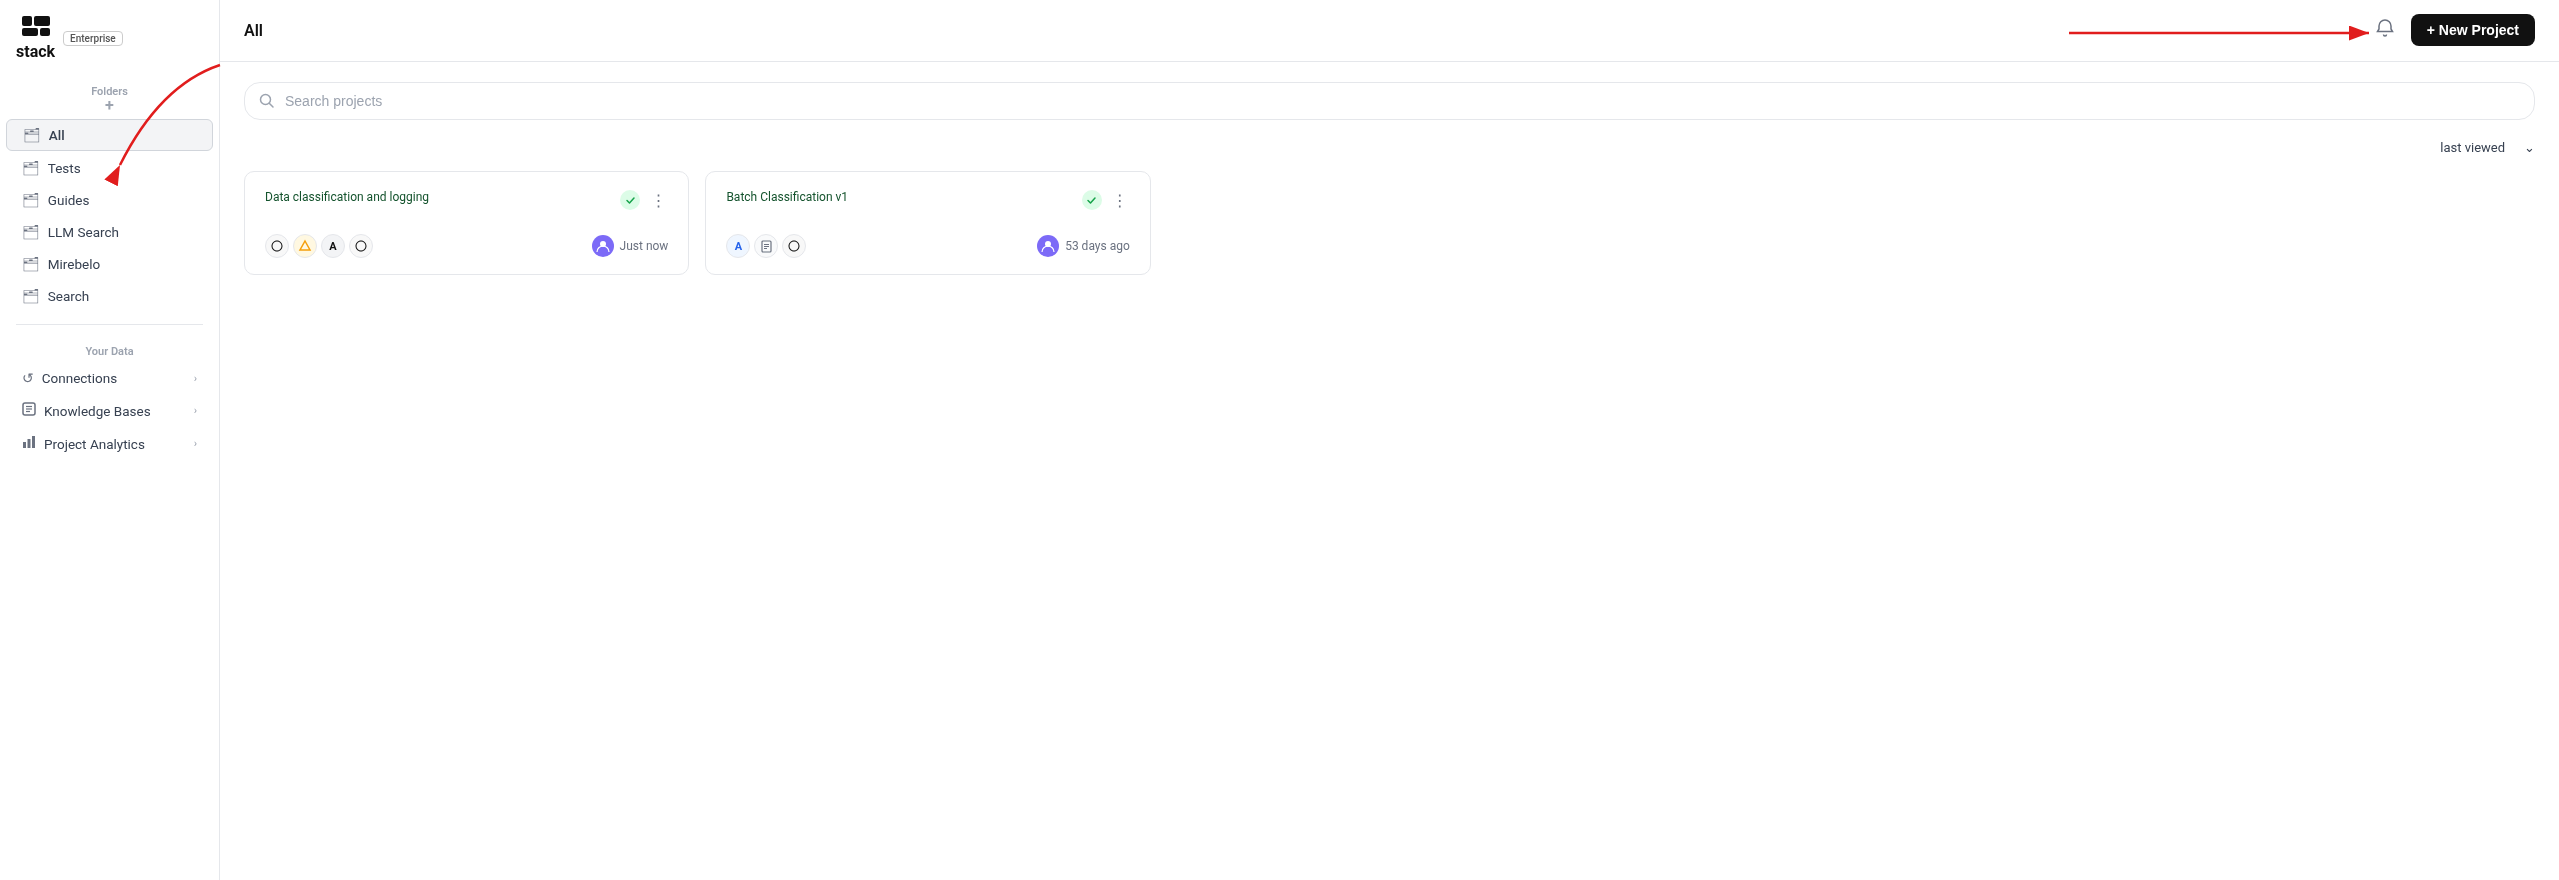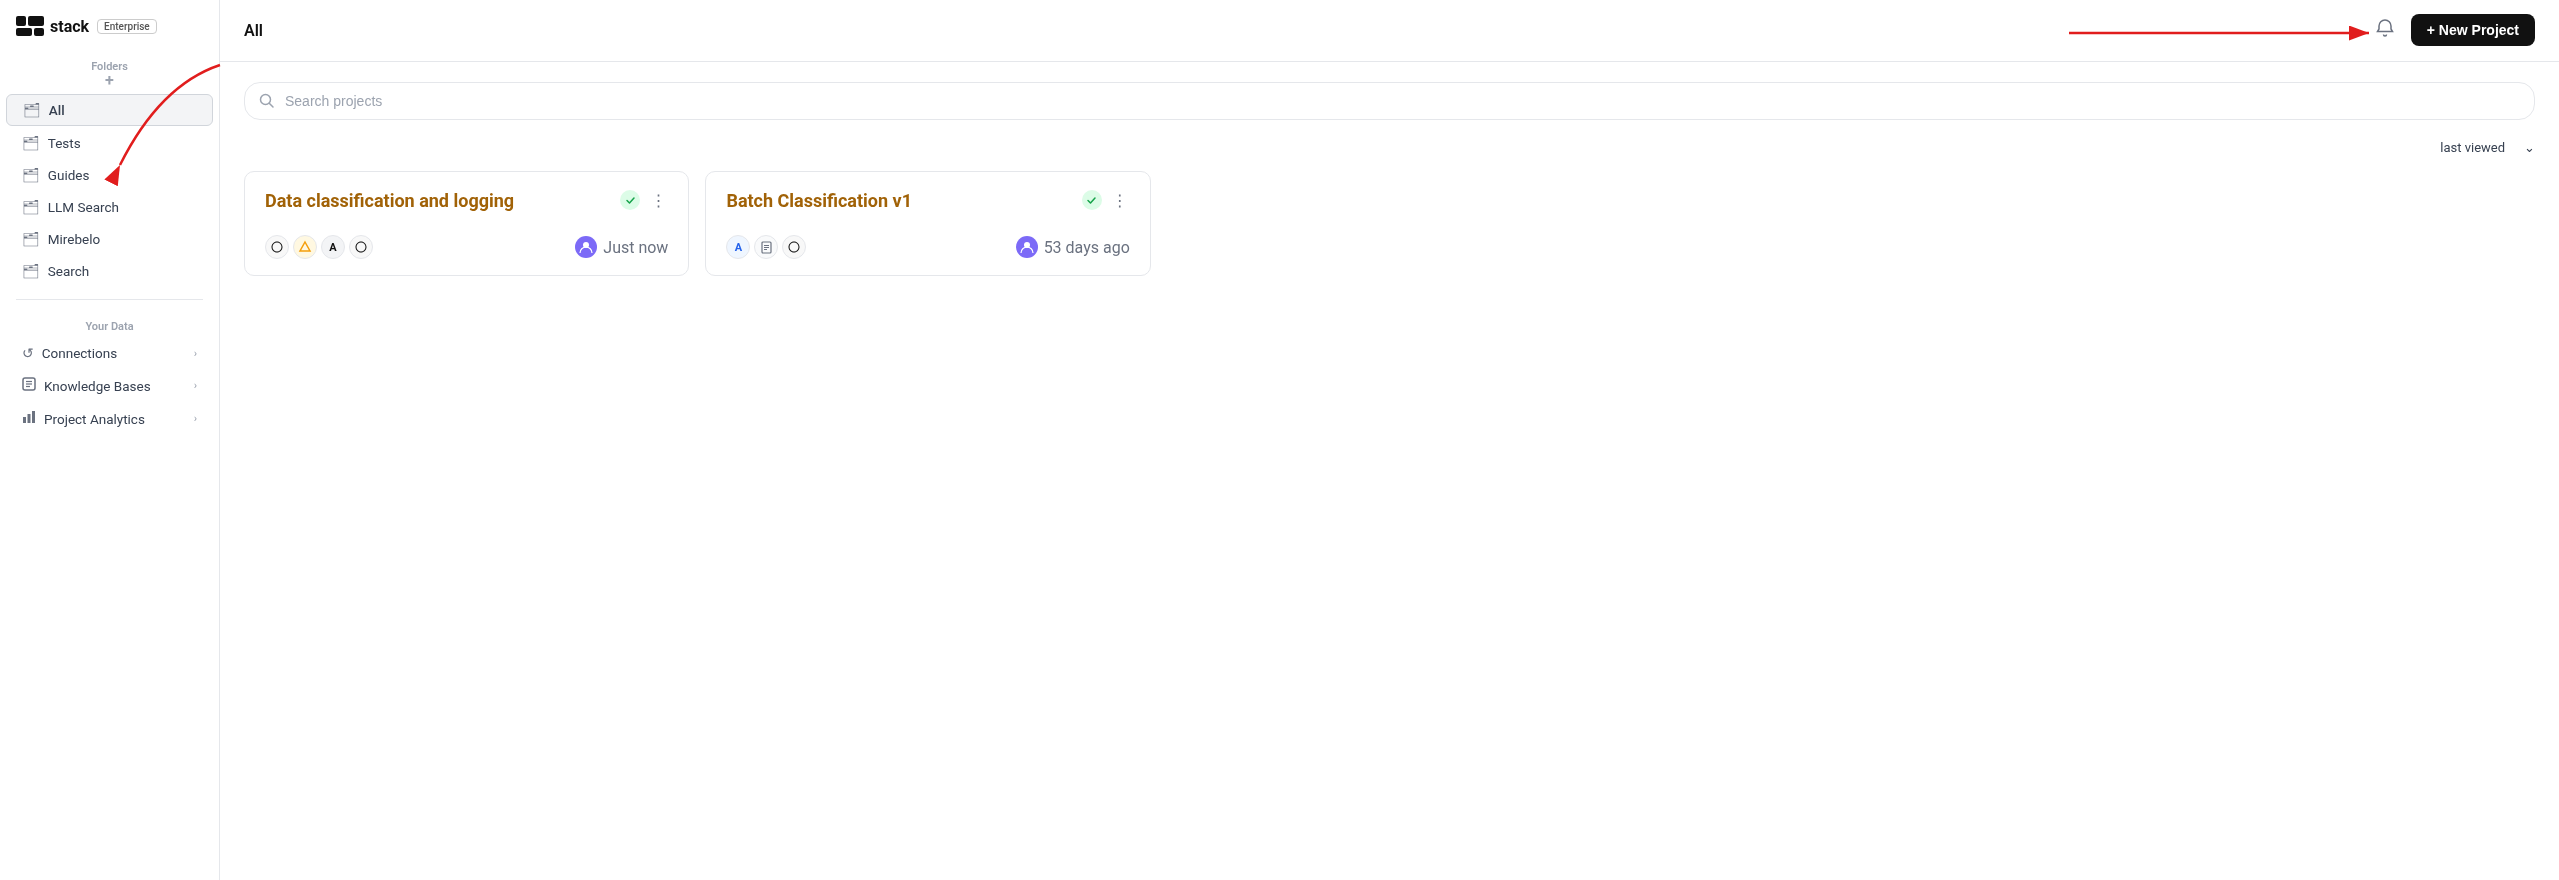--- a/index.html
+++ b/index.html
@@ -191,23 +191,23 @@
       cursor: pointer;
       transition: box-shadow 0.15s;
     }
     .card-header {
       display: flex;
       align-items: flex-start;
       justify-content: space-between;
       margin-bottom: 24px;
     }
     .card-title {
-      font-size: 18px;
-      font-weight: 700;
-      color: #a16207;
+      font-size: 12px;
+      font-weight: 400;
+      color: #14532d;
     }
     .card-header-right {
       display: flex;
       align-items: center;
       gap: 8px;
     }
     .status-check {
       width: 20px;
       height: 20px;
       border-radius: 50%;
@@ -242,42 +242,42 @@
       border-radius: 50%;
       display: flex;
       align-items: center;
       justify-content: center;
       font-size: 13px;
     }
     .card-time {
       display: flex;
       align-items: center;
       gap: 6px;
-      font-size: 16px;
+      font-size: 12px;
       color: #6b7280;
     }
     .avatar {
       width: 22px;
       height: 22px;
       border-radius: 50%;
       background: #6b7280;
       display: flex;
       align-items: center;
       justify-content: center;
       font-size: 10px;
       color: #fff;
       overflow: hidden;
     }
   </style>
 </head>
 <body>
 
 <div class="sidebar">
   <div class="sidebar-logo">
-    <span style="display:flex;align-items:center;gap:6px;">
+    <span style="display:flex;align-items:center;gap:6px;flex-direction:column;">
 
       <svg width="28" height="20" viewBox="0 0 28 20" fill="none" xmlns="http://www.w3.org/2000/svg">
         <rect x="0" y="0" width="10" height="10" rx="2" fill="#111"></rect>
         <rect x="12" y="0" width="16" height="10" rx="2" fill="#111"></rect>
         <rect x="0" y="12" width="16" height="8" rx="2" fill="#111"></rect>
         <rect x="18" y="12" width="10" height="8" rx="2" fill="#111"></rect>
       </svg>
       <span style="font-size:16px;font-weight:700;color:#111;">stack</span>
     </span>
     <span class="enterprise-badge">Enterprise</span>

